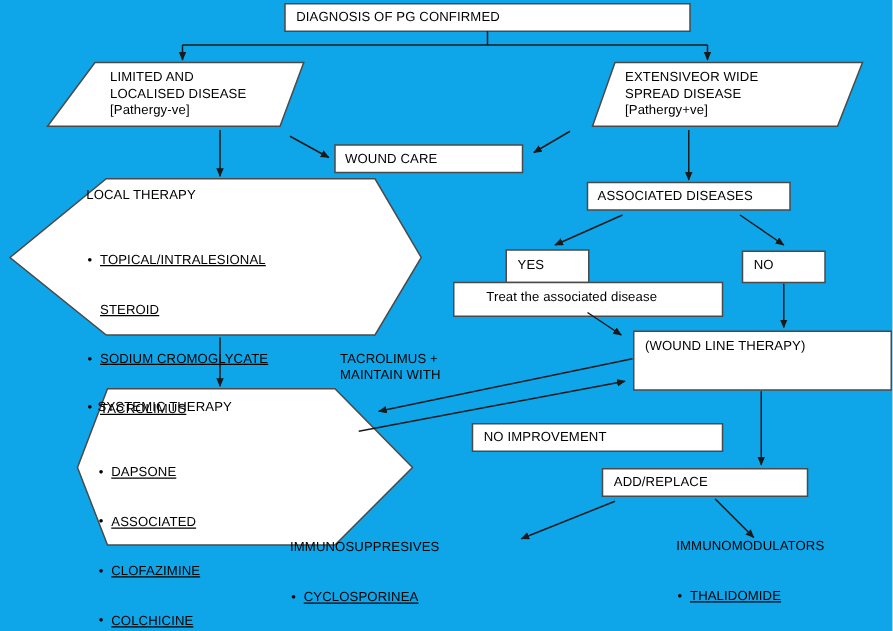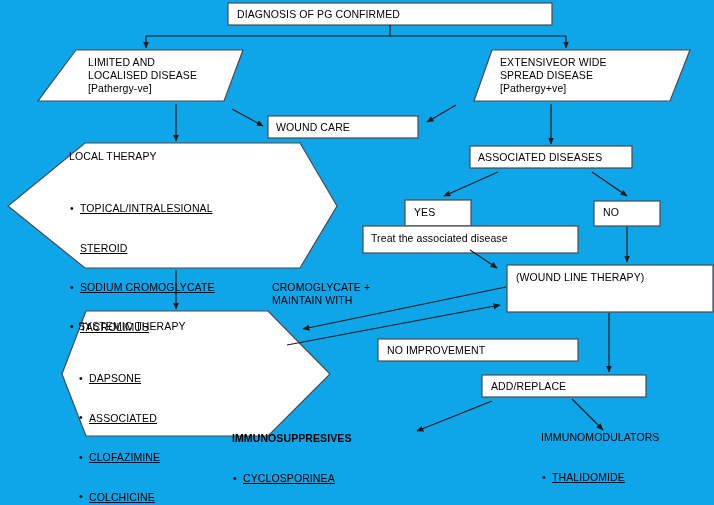--- a/index.html
+++ b/index.html
@@ -171,37 +171,37 @@
       
     </ul>
   </div>
 
   <div class="txt" style="left:478px; top:151px;">ASSOCIATED DISEASES</div>
 
   <div class="txt" style="left:414px; top:206px;">YES</div>
 
   <div class="txt" style="left:603px; top:206px;">NO</div>
 
-  <div class="txt mix" style="left:371px; top:232px;">Treat the associated disease</div>
+  <div class="txt mix" style="left:389px; top:232px;">Treat the associated disease</div>
 
   <div style="position:absolute; left:516px; top:271px;">
     <div class="txt" style="position:static;">(WOUND LINE THERAPY)</div>
   </div>
 
   <div class="txt" style="left:387px; top:344px;">NO IMPROVEMENT</div>
 
   <div class="txt" style="left:491px; top:380px;">ADD/REPLACE</div>
 
   <div style="position:absolute; left:272px; top:281px;">
-    <div class="txt" style="position:static;">CROMOGLYCATE +</div>
+    <div class="txt" style="position:static;">TACROLIMUS +</div>
     <div class="txt" style="position:static;">MAINTAIN WITH</div>
   </div>
 
   <div style="position:absolute; left:232px; top:432px;">
-    <div class="txt" style="position:static;font-weight:bold;">IMMUNOSUPPRESIVES</div>
+    <div class="txt" style="position:static;">IMMUNOSUPPRESIVES</div>
     <ul class="blist txt" style="position:static; margin-top:1px;">
       <li>CYCLOSPORINEA</li>
       
       
       
     </ul>
   </div>
 
   <div style="position:absolute; left:541px; top:431px;">
     <div class="txt" style="position:static;">IMMUNOMODULATORS</div>

